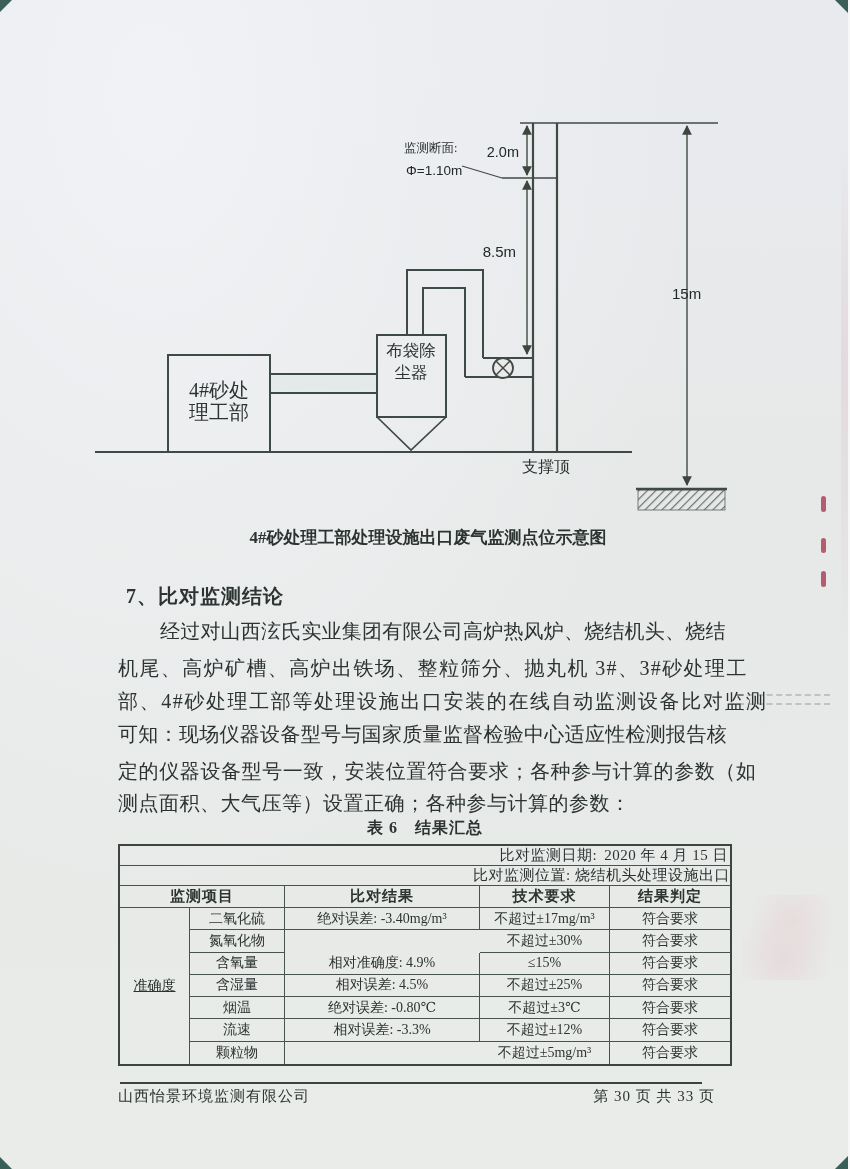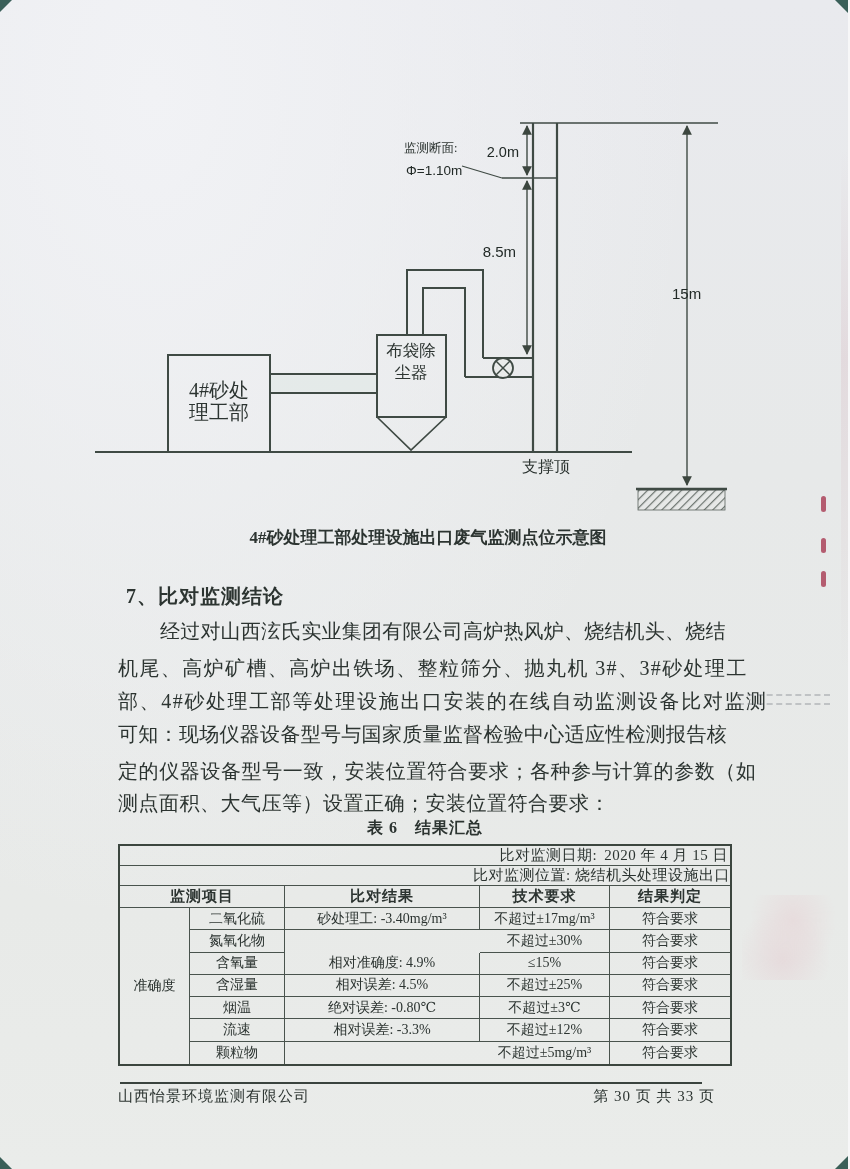--- a/index.html
+++ b/index.html
@@ -20,21 +20,21 @@
       grid-template-rows:20px 20px 22px repeat(7,22.28px);
       font-size:14px;background:rgba(255,255,255,0.04);}
   .c{border-right:1px solid #49534d;border-bottom:1px solid #49534d;
      display:flex;align-items:center;justify-content:center;white-space:nowrap;overflow:hidden;}
   .no-r{border-right:none;}
   .no-b{border-bottom:none;}
   .span-all{grid-column:1/6;justify-content:flex-end;}
   .hd{font-weight:600;font-size:15px;letter-spacing:1px;}
   .row1{font-size:15px;letter-spacing:0.5px;}
   .date-v{border-bottom:1px solid #2c3431;margin-left:5px;padding:0 2px 0 2px;}
-  .grp{grid-column:1;grid-row:4/11;}
+  .grp{grid-column:1;grid-row:4/11;text-decoration:underline;}
   
   .foot-line{position:absolute;left:120px;top:1082px;width:582px;border-top:2px solid #3a433e;}
   .foot-txt{font-size:15px;letter-spacing:1px;}
   
   svg text{fill:#2c3431;}
   .cjk{font-family:"Liberation Serif","DejaVu Serif",serif;}
   .dim{font-family:"Liberation Sans","DejaVu Sans",sans-serif;fill:#222a27;}
   
   .corner{position:absolute;width:0;height:0;opacity:.85;}
   .corner.tl{left:0;top:0;border-left:12px solid #1b463e;border-bottom:12px solid transparent;}
@@ -115,42 +115,42 @@
     <text x="428" y="543" font-size="17" font-weight="600" text-anchor="middle" class="cjk">4#砂处理工部处理设施出口废气监测点位示意图</text>
   </svg>
 
   <div class="abs txt heading" style="left:126px;top:584px">7、比对监测结论</div>
 
   <div class="abs txt bodyline" style="left:160px;top:619px;letter-spacing:0.2px">经过对山西泫氏实业集团有限公司高炉热风炉、烧结机头、烧结</div>
   <div class="abs txt bodyline" style="left:118px;top:656px;letter-spacing:1.4px">机尾、高炉矿槽、高炉出铁场、整粒筛分、抛丸机 3#、3#砂处理工</div>
   <div class="abs txt bodyline" style="left:118px;top:689px;letter-spacing:1.6px">部、4#砂处理工部等处理设施出口安装的在线自动监测设备比对监测</div>
   <div class="abs txt bodyline" style="left:118px;top:759px;letter-spacing:0.6px">定的仪器设备型号一致，安装位置符合要求；各种参与计算的参数（如</div>
   <div class="abs txt bodyline" style="left:118px;top:722px;letter-spacing:0.3px">可知：现场仪器设备型号与国家质量监督检验中心适应性检测报告核</div>
-  <div class="abs txt bodyline" style="left:118px;top:791px;letter-spacing:0.5px">测点面积、大气压等）设置正确；安装位置符合要求：</div>
+  <div class="abs txt bodyline" style="left:118px;top:791px;letter-spacing:0.5px">测点面积、大气压等）设置正确；各种参与计算的参数：</div>
 
   <div class="abs tbl-caption" style="left:250px;top:818px;width:350px">表 6　结果汇总</div>
 
   <div class="t6">
     <div class="c span-all no-r row1" style="grid-row:1">
       <span>比对监测日期:</span>
       <span class="date-v">2020 年 4 月 15 日</span>
     </div>
     <div class="c span-all no-r row1" style="grid-row:2">
       <span>比对监测位置: 烧结机头处理设施出口</span>
     </div>
 
     <div class="c hd" style="grid-column:1/3;grid-row:3">监测项目</div>
     <div class="c hd" style="grid-column:3;grid-row:3">比对结果</div>
     <div class="c hd" style="grid-column:4;grid-row:3">技术要求</div>
     <div class="c hd no-r" style="grid-column:5;grid-row:3">结果判定</div>
 
     <div class="c grp no-b">准确度</div>
 
     <div class="c" style="grid-column:2;grid-row:4">二氧化硫</div>
-    <div class="c" style="grid-column:3;grid-row:4">砂处理工: -3.40mg/m³</div>
+    <div class="c" style="grid-column:3;grid-row:4">绝对误差: -3.40mg/m³</div>
     <div class="c" style="grid-column:4;grid-row:4">不超过±17mg/m³</div>
     <div class="c no-r" style="grid-column:5;grid-row:4">符合要求</div>
 
     <div class="c" style="grid-column:2;grid-row:5">氮氧化物</div>
     <div class="c" style="grid-column:4;grid-row:5">不超过±30%</div>
     <div class="c no-r" style="grid-column:5;grid-row:5">符合要求</div>
 
     <div class="c" style="grid-column:2;grid-row:6">含氧量</div>
     <div class="c" style="grid-column:3;grid-row:6">相对准确度: 4.9%</div>
     <div class="c" style="grid-column:4;grid-row:6">≤15%</div>

